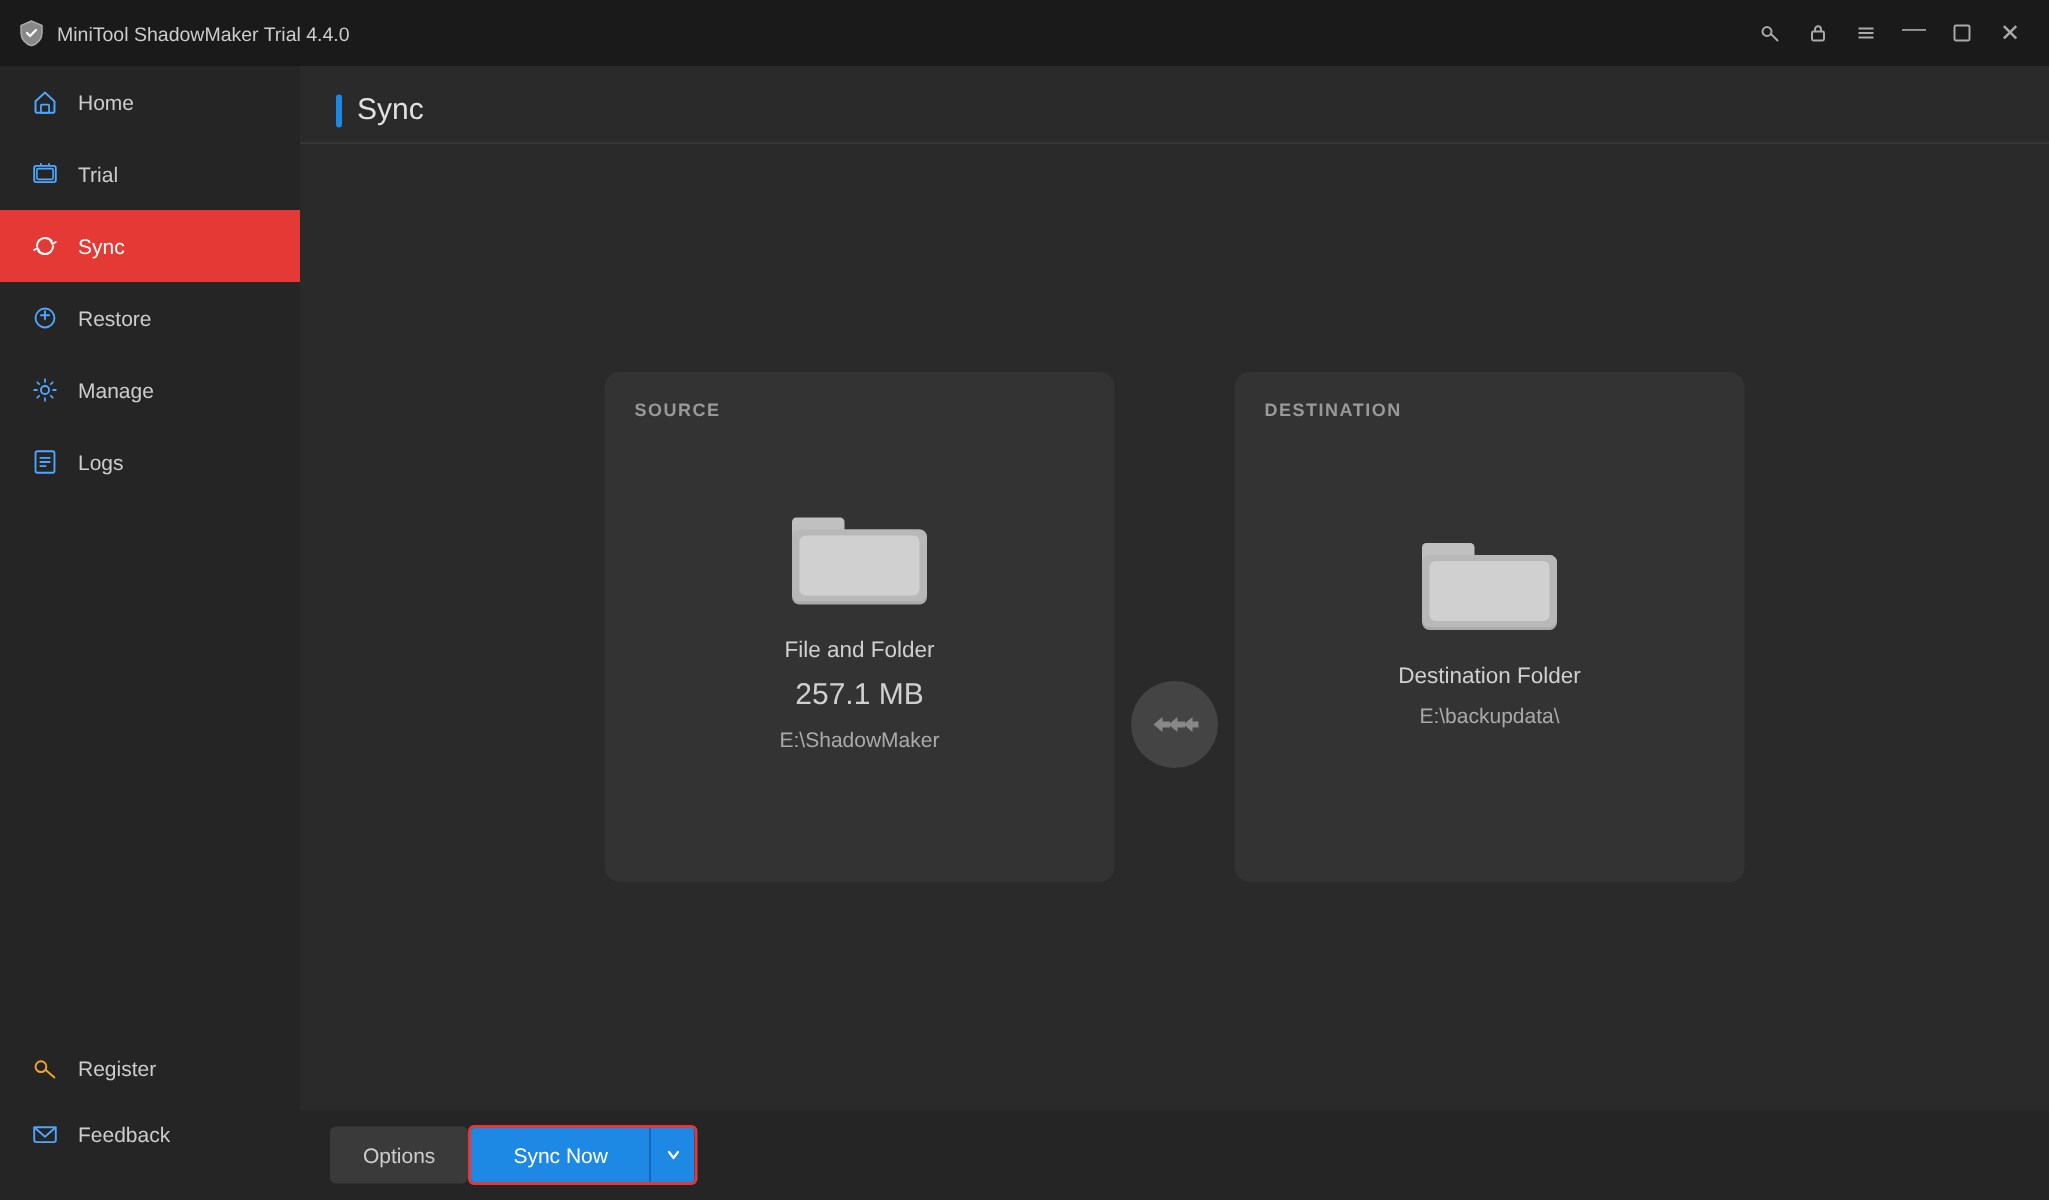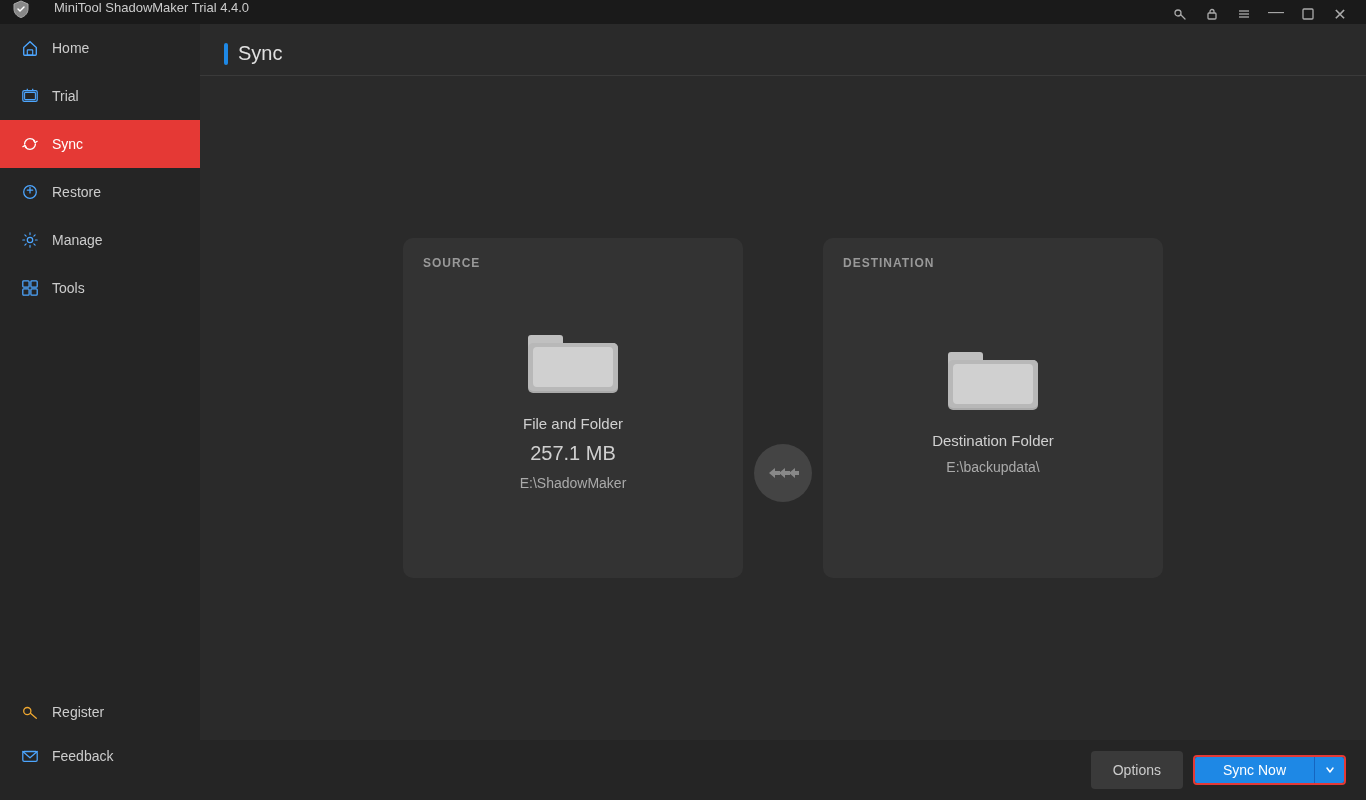--- a/index.html
+++ b/index.html
@@ -9,27 +9,27 @@
       background: #1e1e1e;
       font-family: 'Segoe UI', Arial, sans-serif;
       color: #e0e0e0;
       overflow: hidden;
       display: flex;
       flex-direction: column;
     }
 
     
     #titlebar {
-      height: 24px;
+      height: 44px;
       background: #1a1a1a;
       display: flex;
+      align-items: center;
       padding: 0 12px;
       user-select: none;
       flex-shrink: 0;
-      gap: 16px;
     }
     #titlebar-logo {
       width: 18px;
       height: 18px;
       margin-right: 8px;
       flex-shrink: 0;
     }
     #titlebar-title {
       font-size: 13px;
       color: #cccccc;
@@ -210,40 +210,39 @@
       justify-content: center;
       gap: 2px;
     }
 
     
     #footer {
       height: 60px;
       background: #252525;
       display: flex;
       align-items: center;
-      justify-content: flex-end;
       padding: 0 20px;
-      gap: 10px;
+      gap: 0;
       flex-shrink: 0;
     }
 
     #options-btn {
       height: 38px;
       padding: 0 22px;
       background: #3a3a3a;
       color: #ccc;
       border: none;
       border-radius: 4px;
       font-size: 14px;
       cursor: pointer;
     }
 
     #sync-now-wrapper {
       display: flex;
-      height: 30px;
+      height: 40px;
       border: 2px solid #e53935;
       border-radius: 4px;
       overflow: hidden;
     }
     #sync-now-btn {
       padding: 0 28px;
       background: #1e88e5;
       color: #fff;
       border: none;
       font-size: 14px;
@@ -353,32 +352,32 @@
     <div class="nav-item">
       <div class="nav-icon">
         <svg viewBox="0 0 20 20" fill="none">
           <circle cx="10" cy="10" r="3" stroke="#4da6ff" stroke-width="1.4"></circle>
           <path d="M10 2v2M10 16v2M2 10h2M16 10h2M4.3 4.3l1.4 1.4M14.3 14.3l1.4 1.4M4.3 15.7l1.4-1.4M14.3 5.7l1.4-1.4" stroke="#4da6ff" stroke-width="1.3" stroke-linecap="round"></path>
         </svg>
       </div>
       <span>Manage</span>
     </div>
 
-
     <div class="nav-item">
       <div class="nav-icon">
         <svg viewBox="0 0 20 20" fill="none">
-          <rect x="2" y="2" width="7" height="7" rx="1" stroke="#4da6ff" stroke-width="1.4"></rect>
-          <rect x="11" y="2" width="7" height="7" rx="1" stroke="#4da6ff" stroke-width="1.4"></rect>
-          <rect x="2" y="11" width="7" height="7" rx="1" stroke="#4da6ff" stroke-width="1.4"></rect>
-          <rect x="11" y="11" width="7" height="7" rx="1" stroke="#4da6ff" stroke-width="1.4"></rect>
-        </svg>
-      </div>
-      <span>Tools</span>
-    </div>
+          <rect x="3" y="2" width="14" height="16" rx="1.5" stroke="#4da6ff" stroke-width="1.4"></rect>
+          <line x1="6" y1="7" x2="14" y2="7" stroke="#4da6ff" stroke-width="1.3"></line>
+          <line x1="6" y1="10" x2="14" y2="10" stroke="#4da6ff" stroke-width="1.3"></line>
+          <line x1="6" y1="13" x2="11" y2="13" stroke="#4da6ff" stroke-width="1.3"></line>
+        </svg>
+      </div>
+      <span>Logs</span>
+    </div>
+
 
     <div class="sidebar-spacer"></div>
 
     <div class="sidebar-bottom">
 
       <div class="sidebar-bottom-item">
         <div class="nav-icon">
           <svg viewBox="0 0 20 20" fill="none">
             <circle cx="7" cy="9" r="4" stroke="#f0a830" stroke-width="1.4"></circle>
             <line x1="10.5" y1="11.5" x2="17" y2="17" stroke="#f0a830" stroke-width="1.4" stroke-linecap="round"></line>

